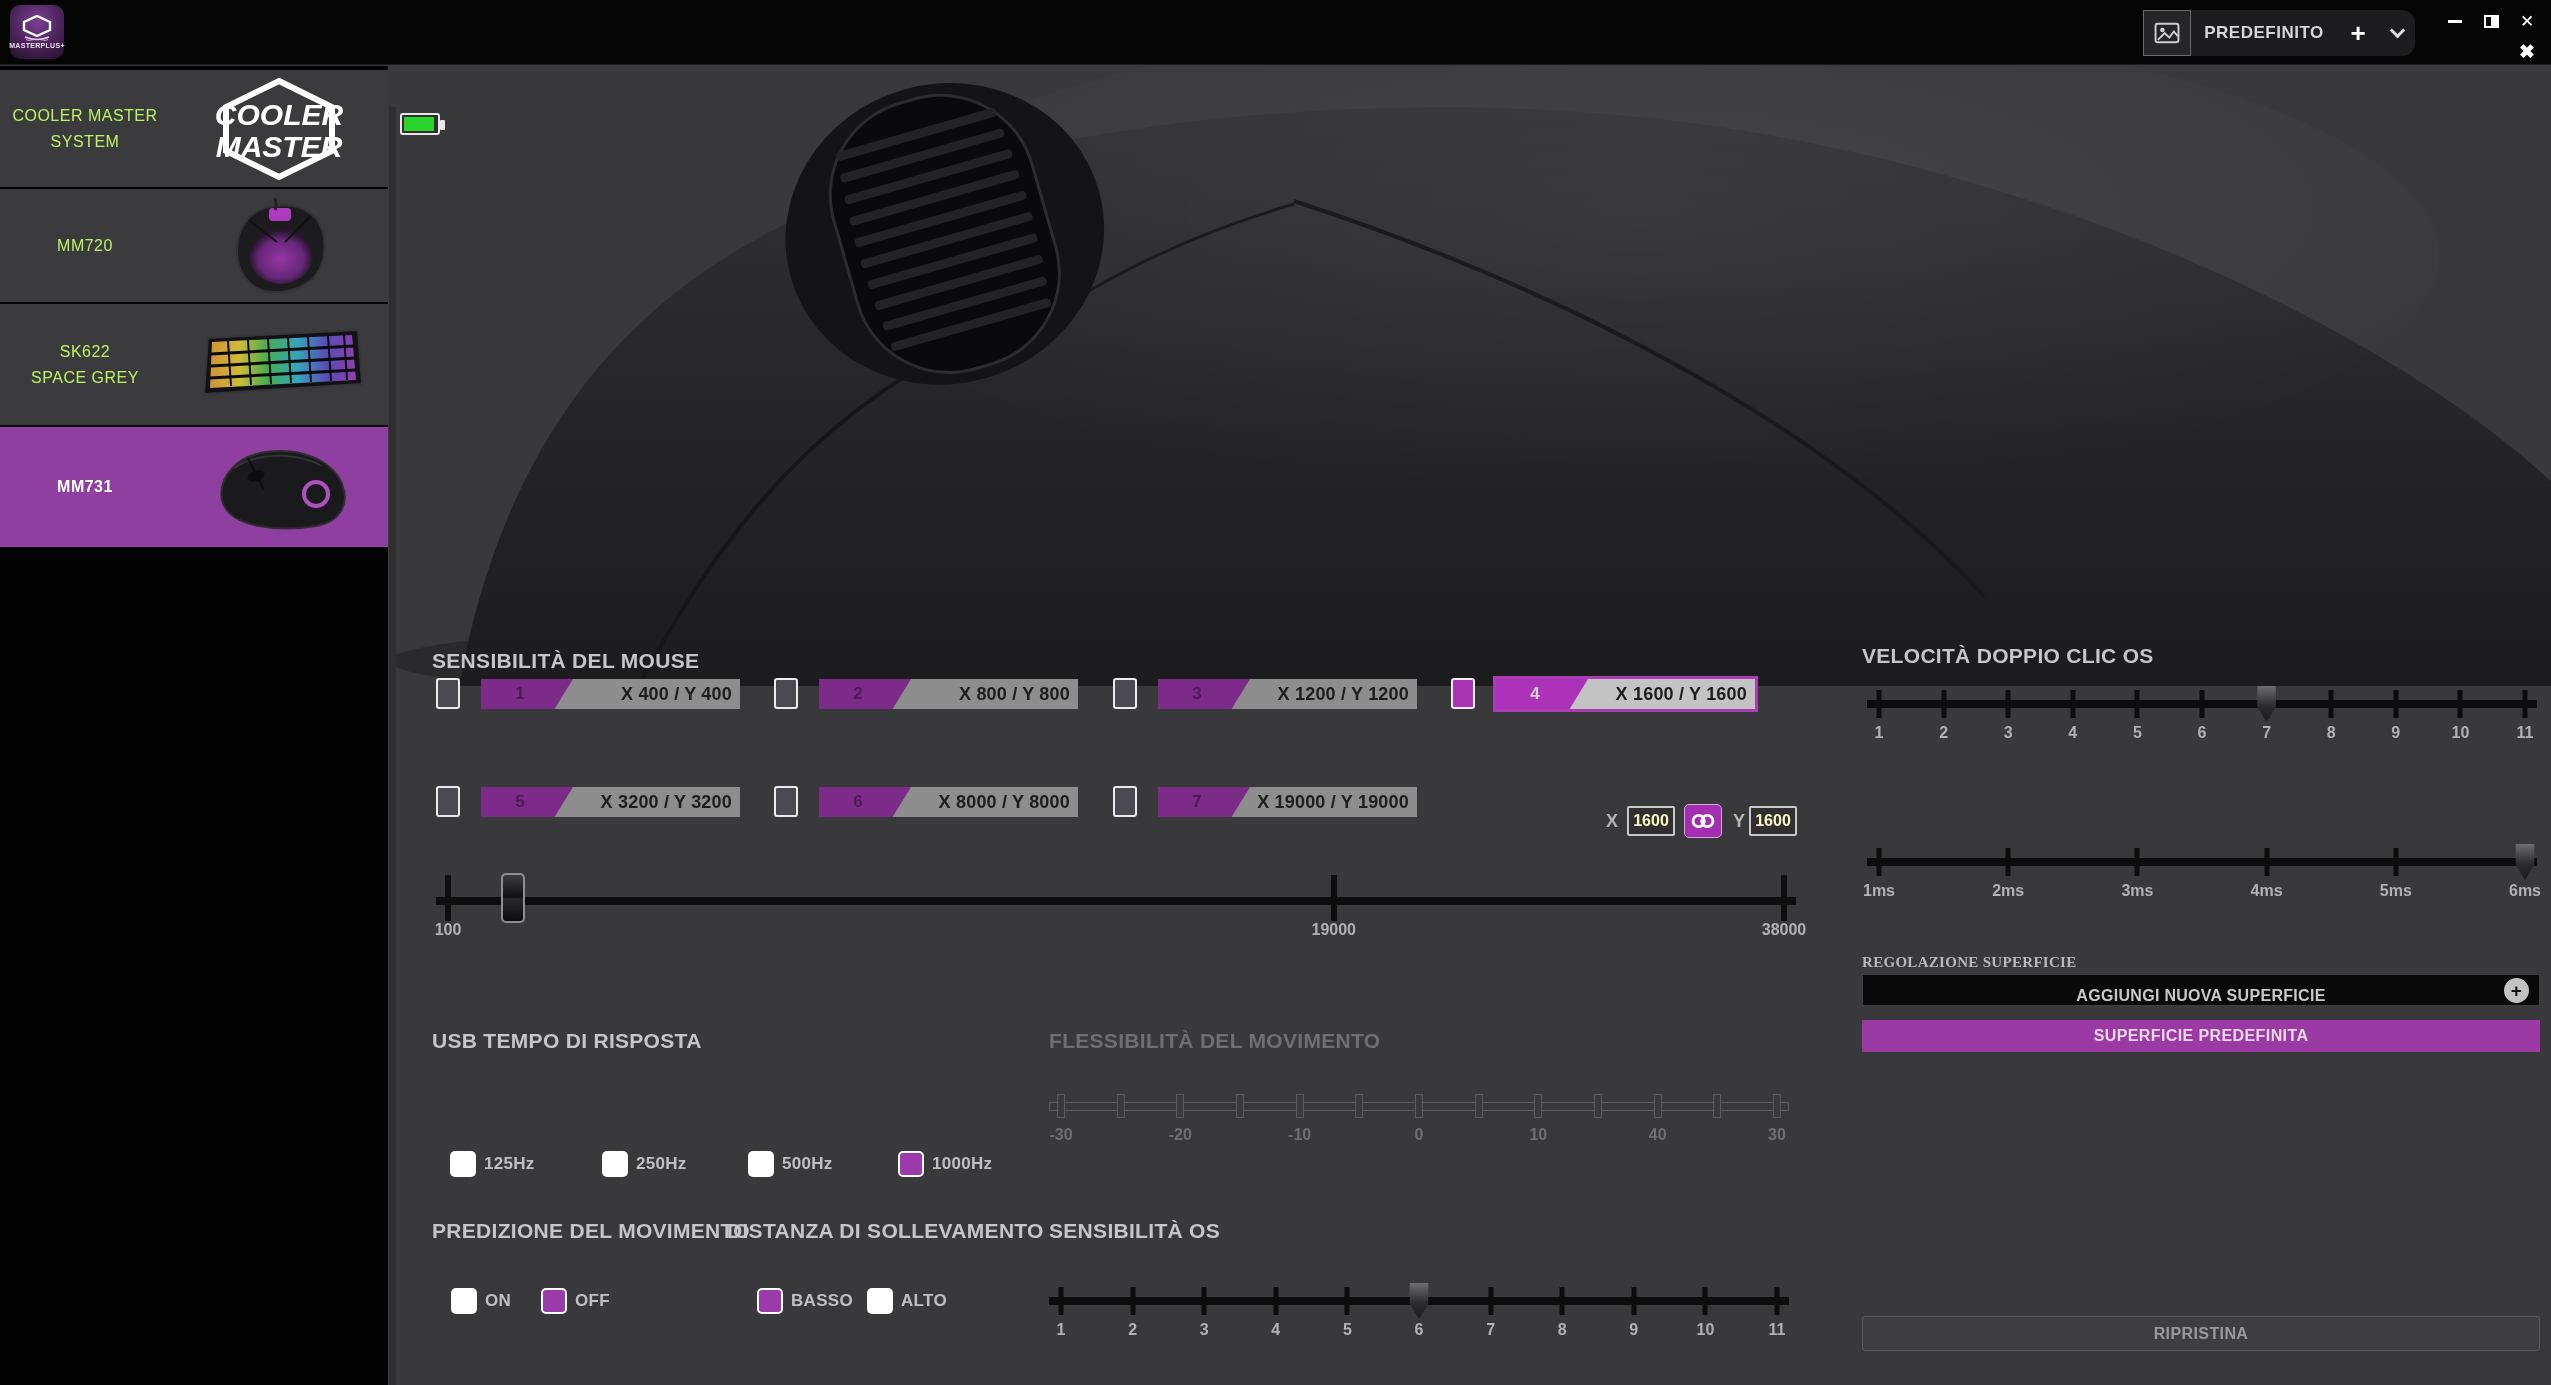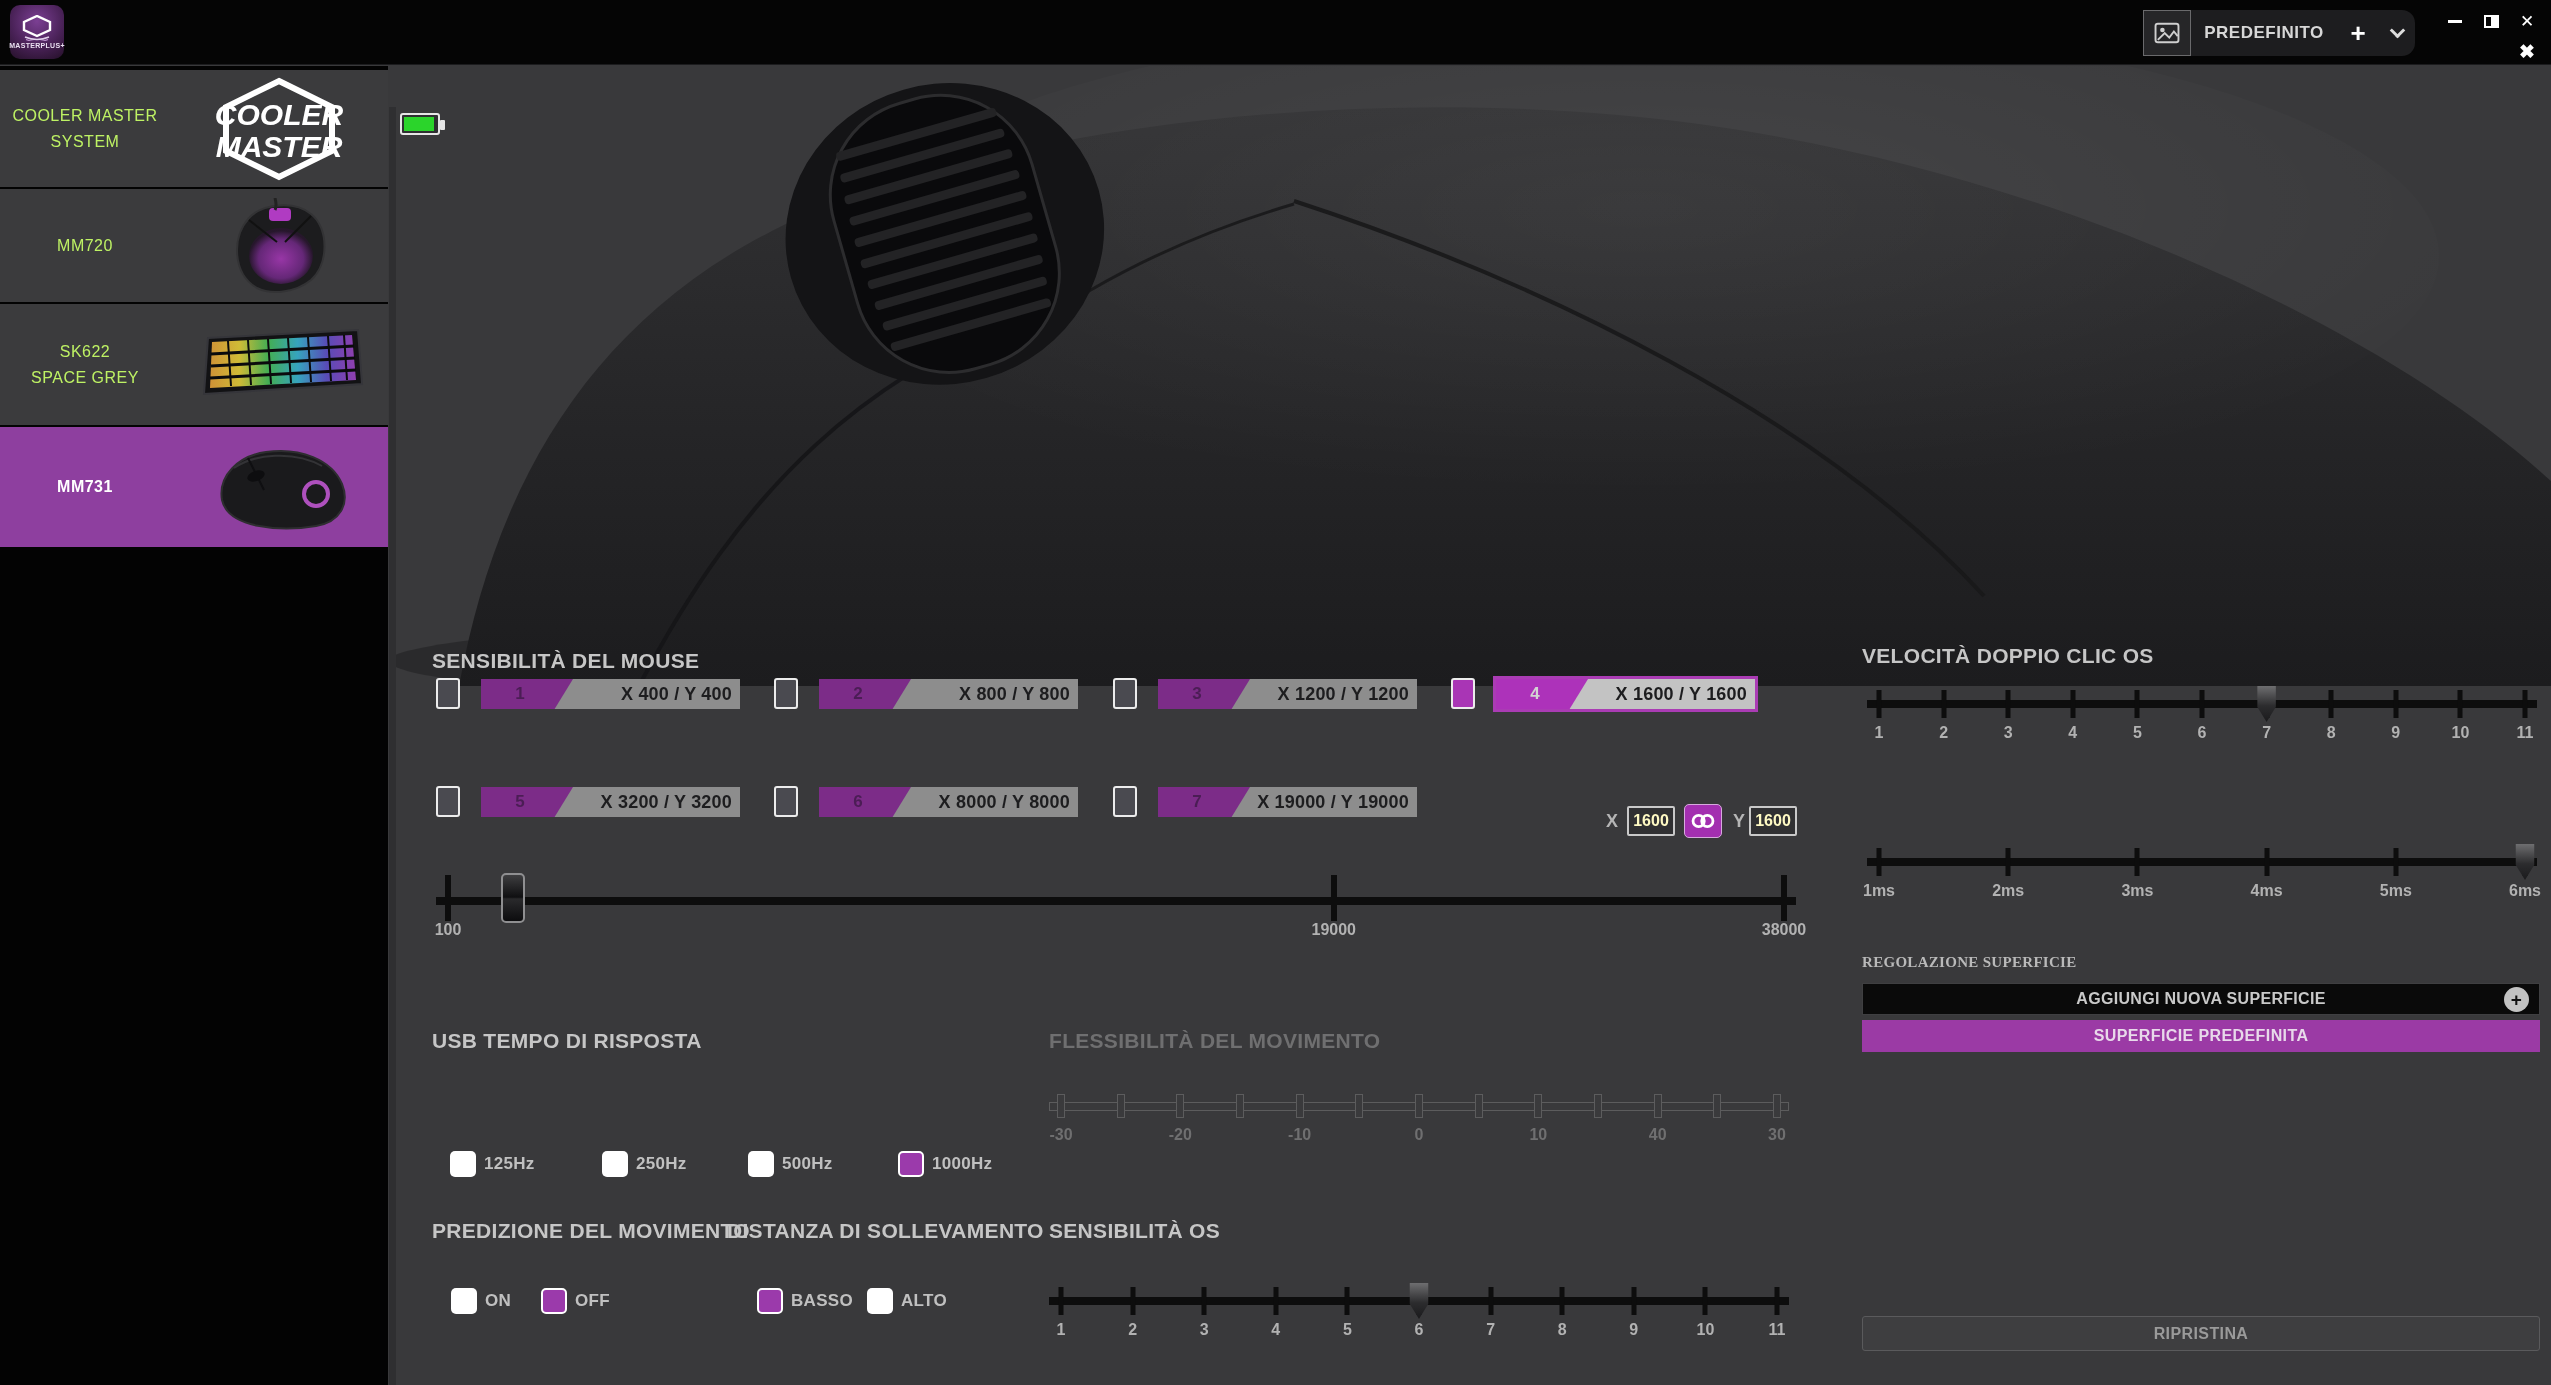--- a/index.html
+++ b/index.html
@@ -84,21 +84,21 @@
   .slider.dis .track { background:transparent; border:1px solid #5c5c5d; height:9px; }
   .slider.dis .ticks i { background:#3a3a3c; border:1px solid #5c5c5d; width:8px; top:28px; height:24px; }
   .slider.dis .labels span { color:#6f6f70; }
   
   .opt { position:absolute; display:flex; align-items:center; gap:8px; cursor:pointer; }
   .ocb { width:26px; height:26px; border-radius:5px; background:#fff; }
   .opt.on .ocb { background:#9b3aab; border:2px solid #fff; }
   .opt .olbl { color:#c0c0c0; font-size:17px; font-weight:bold; letter-spacing:.3px; }
   
   .addbar { position:absolute; height:32px; background:#0a0a0a; border:1px solid #3f3f41; display:flex;
-    align-items:center; justify-content:center; color:#c9c9c9; font-size:16px; font-weight:bold; letter-spacing:.3px; cursor:pointer;margin-top:9px; }
+    align-items:flex-end; justify-content:center; color:#c9c9c9; font-size:16px; font-weight:bold; letter-spacing:.3px; cursor:pointer; }
   .addbar .pluscirc { position:absolute; right:10px; top:3px; width:25px; height:25px; border-radius:50%;
     background:#c2c2c2; color:#111; font-size:19px; font-weight:bold; display:flex; align-items:center; justify-content:center; }
   .btn-purple { position:absolute; height:32px; background:#9b3aa5; border:none; color:#e8d9ea; font-size:16px;
     font-weight:bold; letter-spacing:.4px; display:flex; align-items:center; justify-content:center; cursor:pointer; }
   .btn-restore { position:absolute; height:35px; background:#3e3e40; border:1px solid #5a5a5c; border-radius:3px;
     color:#9a9a9a; font-size:16px; font-weight:bold; letter-spacing:.4px; display:flex; align-items:center; justify-content:center; cursor:pointer; }
   
   .watermark { position:absolute; left:695px; top:545px; width:420px; opacity:.85; pointer-events:none; }
   .wm1 { font-size:64px; font-weight:bold; font-style:italic; color:rgba(73,116,167,.85); letter-spacing:1px; line-height:.9; }
   .wm1::first-letter { font-size:130px; font-weight:900; color:rgba(60,100,150,.8); }

